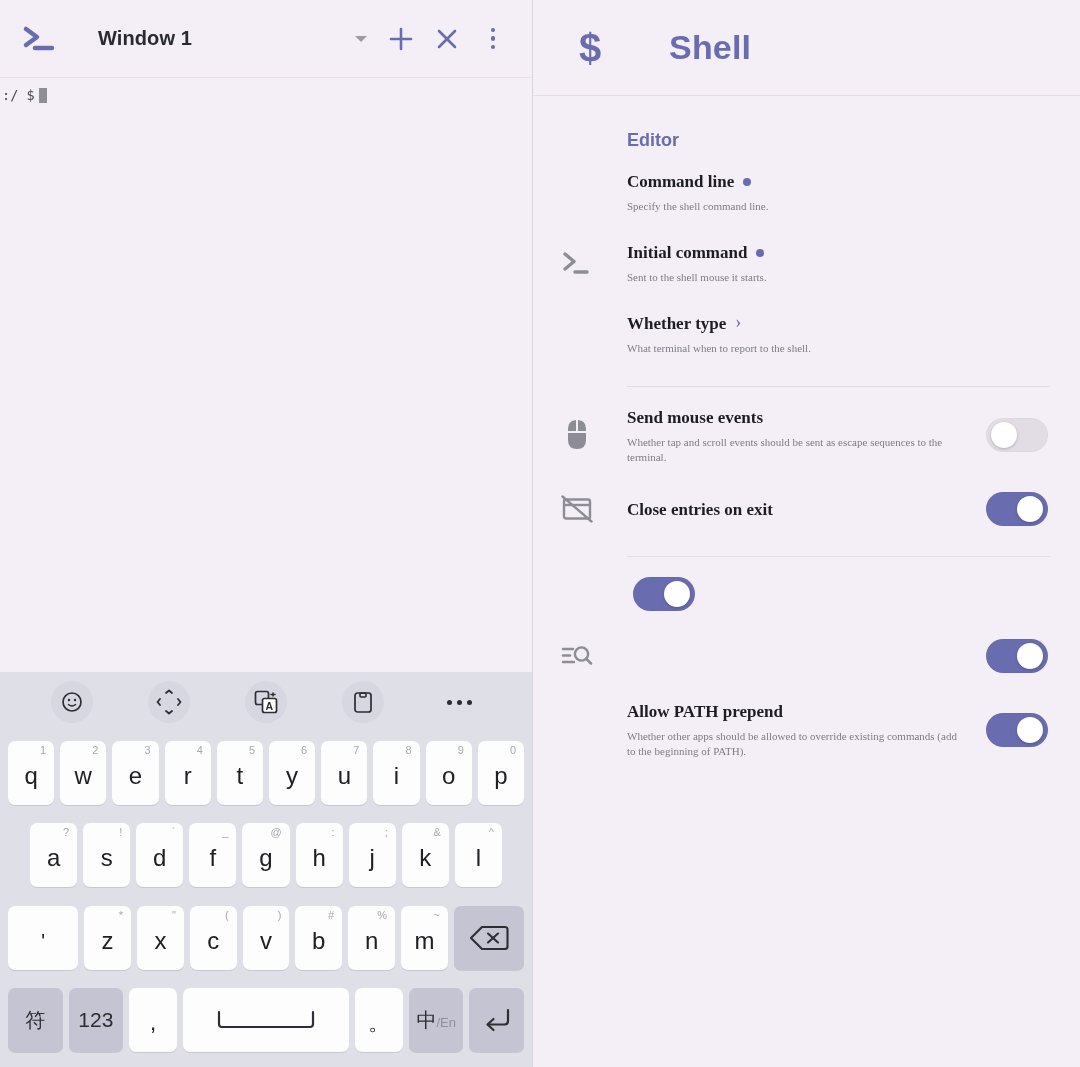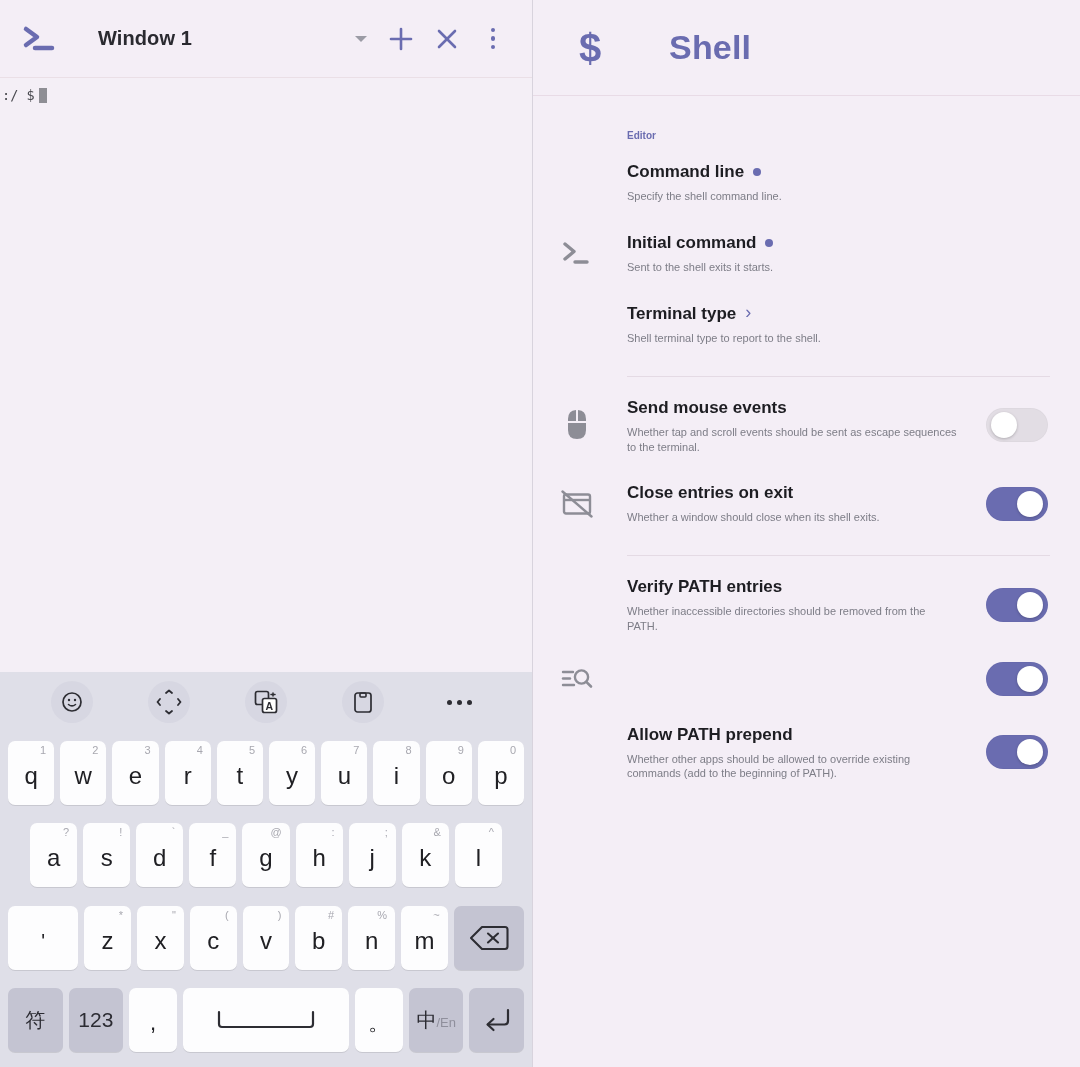--- a/index.html
+++ b/index.html
@@ -133,28 +133,29 @@
   .dollar-glyph {
     font-size: 40px; font-weight: bold; color: #6a6cb0;
     line-height: 1; width: 42px;
   }
   .settings-title {
     font-size: 34px; font-weight: bold; color: #6a6cb0;
     margin-left: 48px; letter-spacing: .2px;
   }
   .settings-scroll { flex: 1 1 auto; overflow: hidden; padding: 0; }
   .section-label {
-    color: #6a6cb0; font-size: 10px; font-weight: bold;
+    color: #6a6cb0; font-size: 18px; font-weight: bold;
     padding: 34px 16px 6px 94px;
   }
   .srow {
     display: flex; align-items: center;
     padding: 14px 30px 14px 0;
     position: relative;
     min-height: 62px;
+    font-family: Liberation Serif, serif;
   }
   .srow-icon {
     flex: 0 0 94px; width: 94px;
     display: flex; align-items: center; justify-content: center;
     align-self: center;
     padding-right: 6px;
   }
   .srow-text { flex: 1 1 auto; padding-right: 12px; }
   .srow-title {
     font-size: 17px; font-weight: bold; color: #1d1d22;
@@ -477,33 +478,33 @@
           <svg class="icon-svg" width="32" height="28" viewBox="0 0 32 28" aria-hidden="true">
             <path d="M4 5 L13 12.5 L4 20" fill="none" stroke="#8d8d96" stroke-width="3.4" stroke-linecap="round" stroke-linejoin="round"></path>
             <line x1="14" y1="23" x2="26" y2="23" stroke="#8d8d96" stroke-width="3.4" stroke-linecap="round"></line>
           </svg>
         </div>
         <div class="srow-text">
           <div class="srow-title">
             <span>Initial command</span>
             <span class="blue-dot"></span>
           </div>
-          <div class="srow-desc">Sent to the shell exits it starts.</div>
+          <div class="srow-desc">Sent to the shell mouse it starts.</div>
         </div>
         <div class="srow-toggle"></div>
       </div>
 
       <div class="srow">
         <div class="srow-icon"></div>
         <div class="srow-text">
           <div class="srow-title">
-            <span>Terminal type</span>
+            <span>Whether type</span>
             <span class="chev">›</span>
           </div>
-          <div class="srow-desc">Shell terminal type to report to the shell.</div>
+          <div class="srow-desc">What terminal when to report to the shell.</div>
         </div>
         <div class="srow-toggle"></div>
       </div>
 
       <div class="divider"></div>
 
       <div class="srow">
         <div class="srow-icon">
           <svg class="icon-svg" width="30" height="34" viewBox="0 0 30 34" aria-hidden="true">
             <path d="M14 2 Q6 2.5 6 11 L6 13 L14 13 Z" fill="#8d8d96"></path>
@@ -529,39 +530,32 @@
           <svg class="icon-svg" width="34" height="30" viewBox="0 0 34 30" aria-hidden="true">
             <rect x="4" y="5.5" width="26" height="19" rx="2" fill="none" stroke="#8d8d96" stroke-width="2.4"></rect>
             <line x1="4" y1="11" x2="30" y2="11" stroke="#8d8d96" stroke-width="2.4"></line>
             <line x1="2.5" y1="2.5" x2="31.5" y2="27.5" stroke="#8d8d96" stroke-width="2.4" stroke-linecap="round"></line>
           </svg>
         </div>
         <div class="srow-text">
           <div class="srow-title">
             <span>Close entries on exit</span>
           </div>
-          <div class="srow-desc">Whether a window should close when its shell exits.</div>
         </div>
         <div class="srow-toggle">
           <div class="toggle on">
               <span class="knob"></span>
             </div>
         </div>
       </div>
 
       <div class="divider"></div>
 
       <div class="srow">
         <div class="srow-icon"></div>
-        <div class="srow-text">
-          <div class="srow-title">
-            <span>Verify PATH entries</span>
-          </div>
-          <div class="srow-desc">Whether inaccessible directories should be removed from the PATH.</div>
-        </div>
         <div class="srow-toggle">
           <div class="toggle on">
               <span class="knob"></span>
             </div>
         </div>
       </div>
 
       <div class="srow">
         <div class="srow-icon">
           <svg class="icon-svg" width="34" height="28" viewBox="0 0 34 28" aria-hidden="true">

